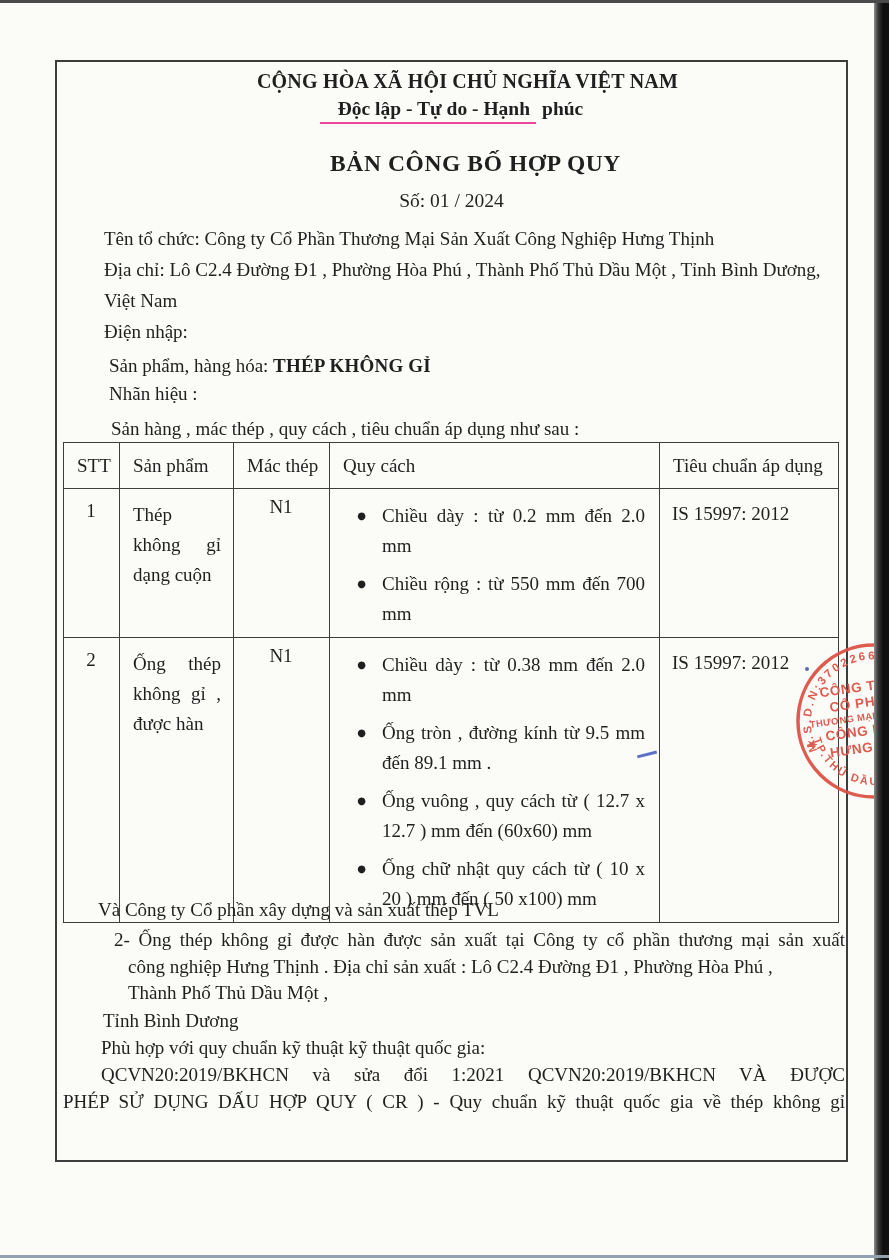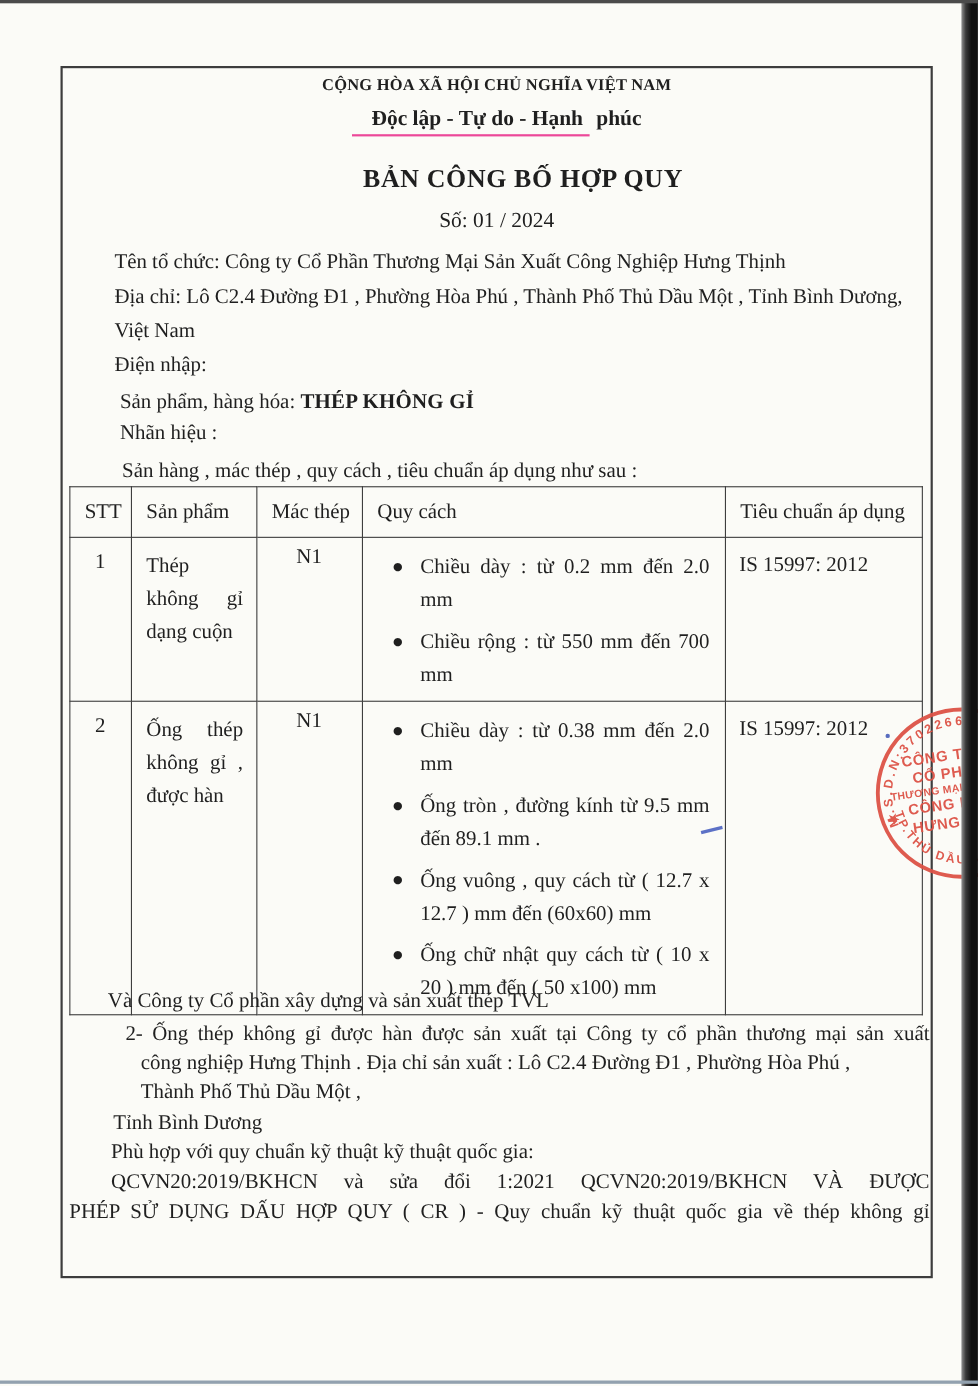--- a/index.html
+++ b/index.html
@@ -15,21 +15,21 @@
     background:linear-gradient(to right,#909090 0px,#3a3a3a 4px,#101010 9px);z-index:50;}
   .scan-bottom{position:absolute;left:0;bottom:2px;width:100%;height:3px;background:#92a1af;z-index:55;}
 
   
   .page{position:absolute;left:55px;top:60px;width:789px;height:1098px;
     border:2px solid #3d3d3d;z-index:5;}
 
   .abs{position:absolute;}
   .center{left:0;width:100%;text-align:center;}
 
-  .national-title{top:8px;font-size:15px;font-weight:bold;letter-spacing:.2px;}
+  .national-title{top:8px;font-size:20px;font-weight:bold;letter-spacing:.2px;margin-left:16px;}
   .motto{top:36px;font-size:19.5px;font-weight:bold;}
   .motto-underline{border-bottom:2px solid #ec4899;padding:0 6px 2px 18px;display:inline-block;}
   .motto-tail{margin-left:6px;}
   .doc-title{top:88px;font-size:23.5px;font-weight:bold;letter-spacing:.6px;padding-left:24px;}
   .doc-number{top:128px;font-size:19.5px;}
 
   .bodytext{font-size:19px;line-height:31px;}
   .info-org{left:47px;top:161px;white-space:nowrap;}
   .info-address{left:47px;top:192px;width:743px;}
   .info-phone{left:47px;top:254px;white-space:nowrap;}

